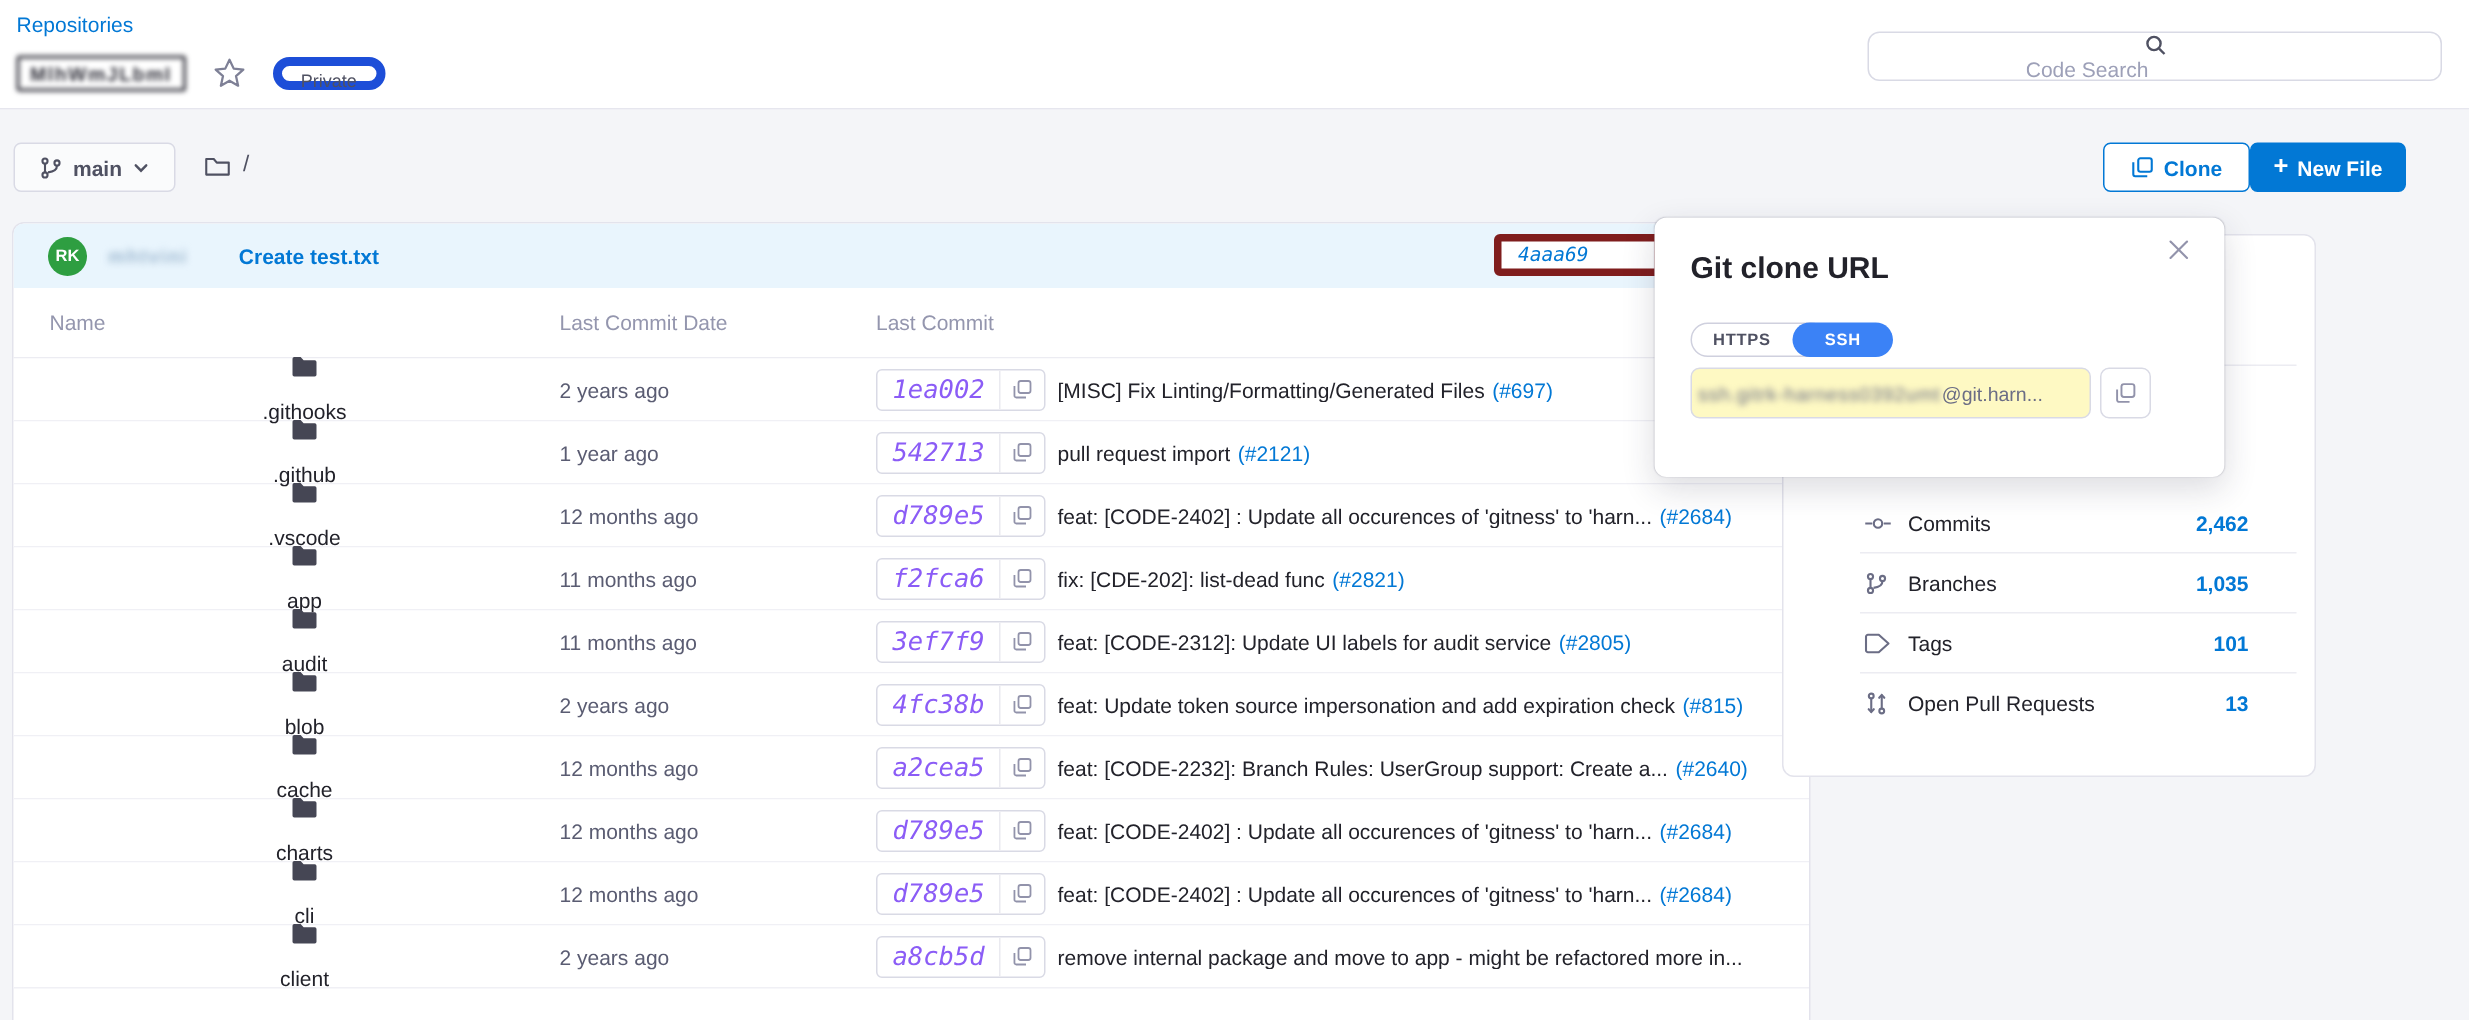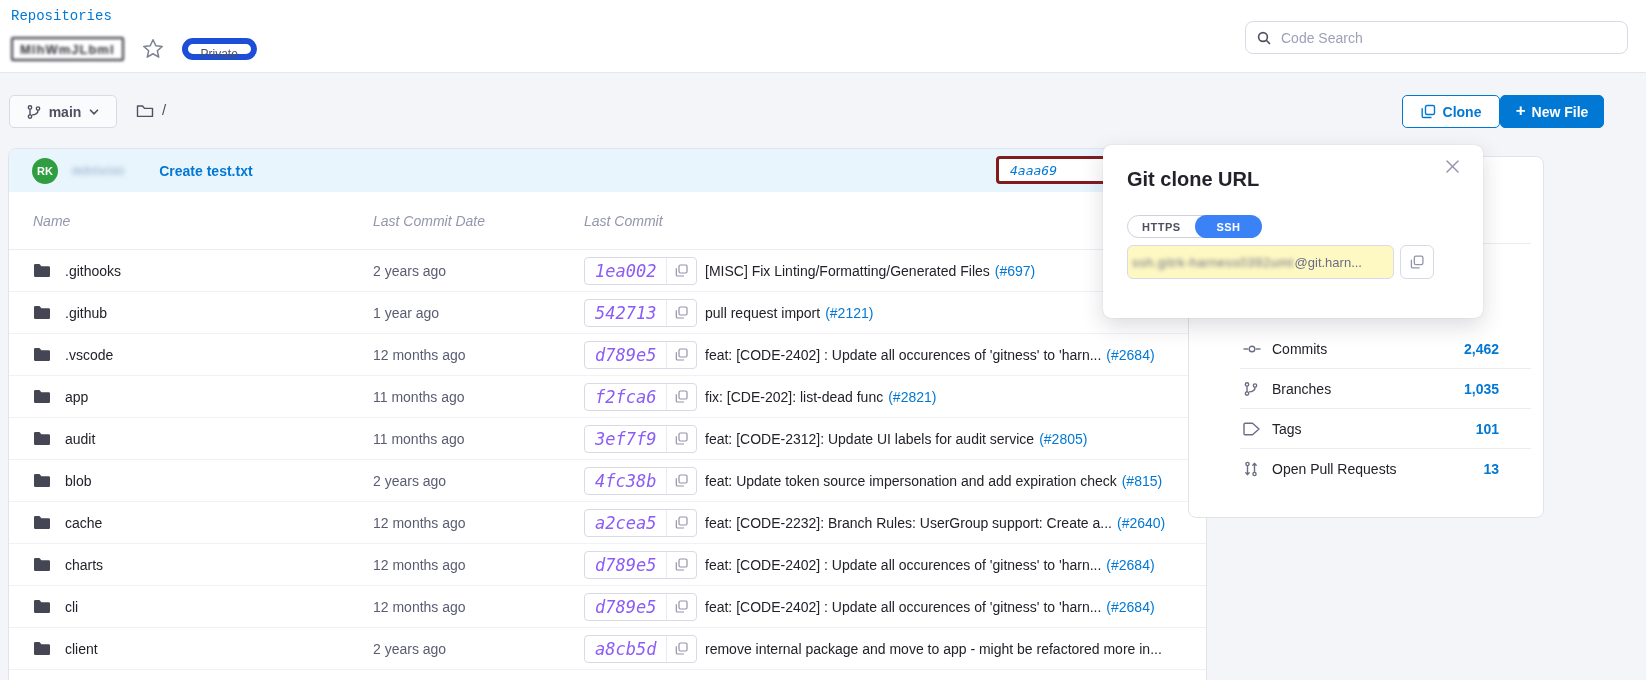--- a/index.html
+++ b/index.html
@@ -12,39 +12,39 @@
   }
   svg { display:block; }
 
   
   .top-header {
     position:absolute; left:0; top:0; width:1646px; height:73px;
     background:#fff; border-bottom:1px solid #E6E6EE; z-index:2;
   }
   .breadcrumb {
     position:absolute; left:11px; top:8px; font-size:14px; color:#0278D5;
-    text-decoration:none; cursor:pointer;font-family:Liberation Mono, monospace;
+    text-decoration:none; cursor:pointer;
   }
   .repo-row { position:absolute; left:11px; top:36px; display:flex; align-items:center; }
   .repo-name-redacted {
     display:inline-block; border:2px solid #30303A; border-radius:2px;
     padding:1px 7px; font-size:13px; font-weight:700; color:#30303A;
     letter-spacing:1px; filter:blur(1.6px); height:24px; line-height:20px;
     min-width:112px; text-align:center;
   }
   .star-wrap { margin-left:16px; }
   .private-badge {
     margin-left:16px; height:22px; line-height:20px; padding:0 13px;
     border:6px solid #1d4ed8; border-radius:11px; font-size:12px; color:#4F5162;
     background:#fff;
   }
   .search-box {
     position:absolute; left:1245px; top:21px; width:383px; height:33px;
     border:1px solid #D9DAE5; border-radius:8px; background:#fff;
-    display:flex; align-items:center; padding:0 10px;
+    display:flex; align-items:center; padding:0 10px;flex-direction:column;
   }
   .search-box input {
     border:none; outline:none; flex:1; font-size:14px; margin-left:9px;
     font-family:"Liberation Sans",sans-serif; color:#4F5162; background:transparent;
   }
   .search-box input::placeholder { color:#9DA0B8; }
 
   
   .branch-btn {
     position:absolute; left:9px; top:95px; width:108px; height:33px;
@@ -88,39 +88,39 @@
   .author-redacted {
     margin-left:14px; font-size:13px; color:#9DB7CF; filter:blur(2.4px);
     font-weight:600; letter-spacing:1px; user-select:none;
   }
   .commit-bar-link {
     margin-left:34px; font-size:14px; font-weight:700; color:#0278D5;
     text-decoration:none; cursor:pointer;
   }
   .sha-pill {
     position:absolute; left:987px; top:7px; height:28px; width:112px;
-    background:#fff; border:3px solid #7f1d1d; border-radius:4px;
+    background:#fff; border:5px solid #7f1d1d; border-radius:4px;
     display:flex; align-items:center; padding:0 11px;
     font-family:"DejaVu Sans Mono", monospace; font-size:13px; font-style:italic;
     color:#0278D5;
   }
 
   .table-header {
-    height:58px; display:flex; align-items:center; padding-left:24px;
-    border-bottom:1px solid #ECECF2; font-size:14px; color:#9496AE;font-style:italic;
+    height:47px; display:flex; align-items:center; padding-left:24px;
+    border-bottom:1px solid #ECECF2; font-size:14px; color:#9496AE;
   }
   .th-name { width:340px; }
   .th-date { width:211px; }
   .th-commit { flex:1; }
 
   .file-row {
     height:42px; display:flex; align-items:center; padding-left:24px;
     border-bottom:1px solid #F0F0F5; background:#fff; cursor:pointer;
   }
-  .col-name { width:340px; display:flex; align-items:center; gap:14px; }
+  .col-name { width:340px; display:flex; align-items:center; gap:14px;flex-direction:column; }
   .fname { font-size:14px; color:#22222A; }
   .col-date { width:211px; font-size:14px; color:#5A5C72; }
   .col-sha { width:121px; }
   .sha-chip {
     display:inline-flex; align-items:stretch; height:28px;
     border:1px solid #D9DAE5; border-radius:4px; background:#fff; overflow:hidden;
   }
   .sha-chip .sha {
     padding:0 10px; display:flex; align-items:center;
     font-family:"DejaVu Sans Mono", monospace; font-size:17px; font-style:italic;

